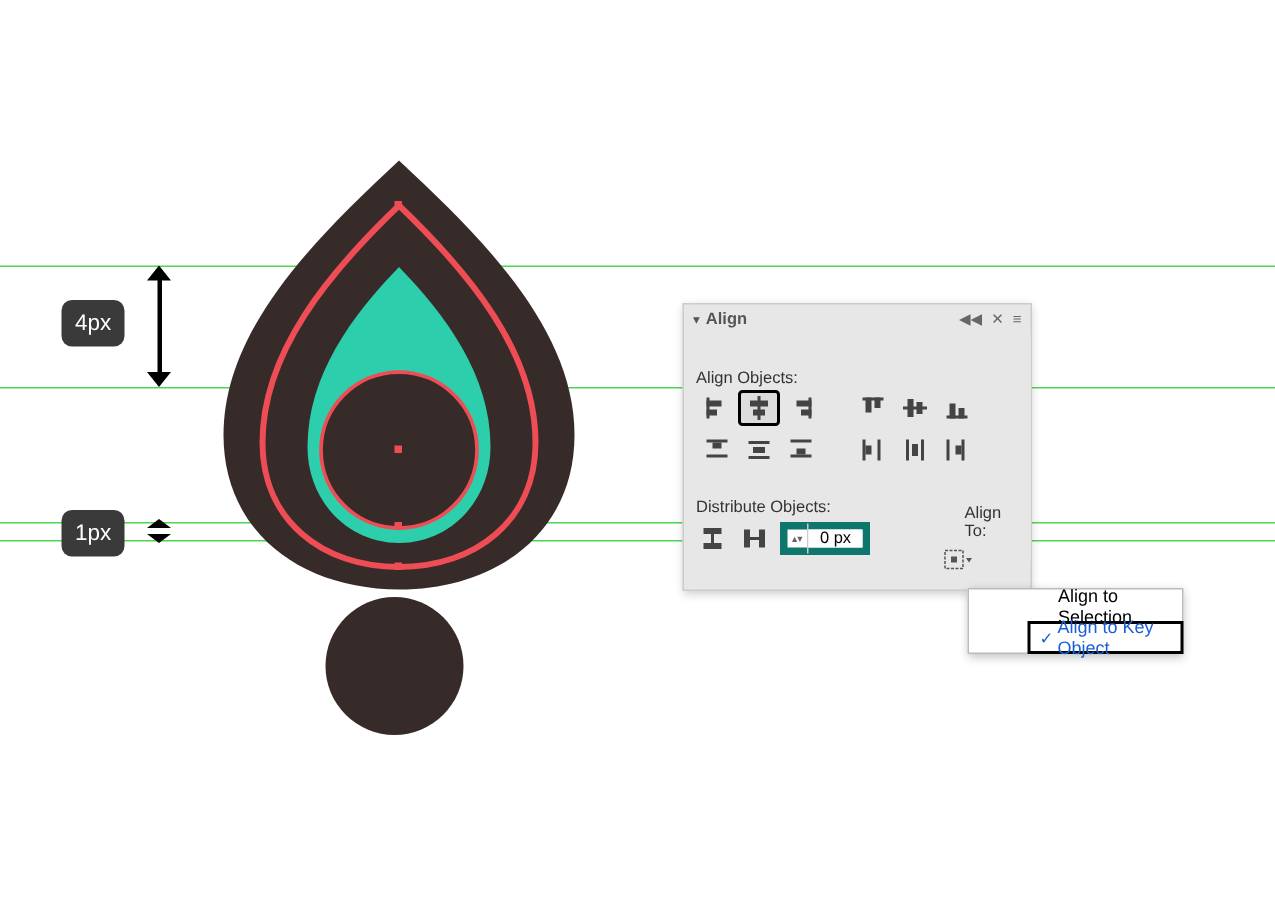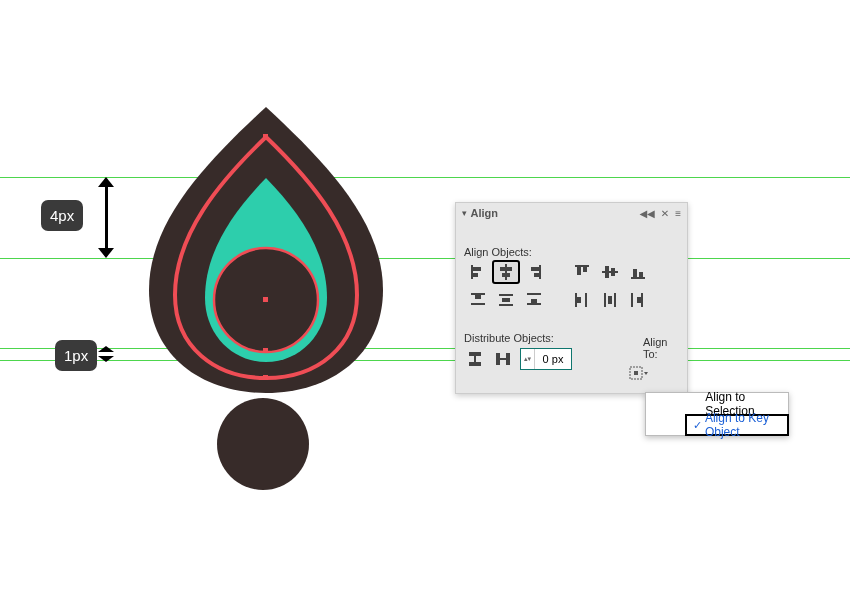--- a/index.html
+++ b/index.html
@@ -4,21 +4,21 @@
 <style>
   *{box-sizing:border-box;margin:0;padding:0;font-family:"Segoe UI",Tahoma,sans-serif;}
   body{width:850px;height:600px;background:#fff;position:relative;overflow:hidden;}
   .guide{position:absolute;left:0;right:0;height:1px;background:#4dd64d;}
   .guide.g1{top:177px;}
   .guide.g2{top:258px;}
   .guide.g3{top:348px;}
   .guide.g4{top:360px;}
   .labelbox{position:absolute;background:#3a3a3a;color:#fff;border-radius:7px;padding:7px 9px;font-size:15px;display:flex;align-items:center;}
   .labelbox.l1{top:200px;left:41px;}
-  .labelbox.l2{top:340px;left:55px;}
+  .labelbox.l2{top:340px;left:41px;}
   .arrow-v{position:absolute;left:105px;width:3px;background:#000;}
   .arrow-v.a1{top:183px;height:68px;}
   .arrow-head{position:absolute;left:98px;width:0;height:0;border-left:8px solid transparent;border-right:8px solid transparent;}
   .ah1{top:177px;border-bottom:10px solid #000;}
   .ah2{top:248px;border-top:10px solid #000;}
   .ah3{top:346px;border-bottom:6px solid #000;}
   .ah4{top:356px;border-top:6px solid #000;}
   .artwork{position:absolute;top:100px;left:137px;width:258px;height:390px;}
   .artwork svg{width:100%;height:100%;}
   .panel{position:absolute;top:202px;left:455px;width:233px;height:192px;background:#e7e7e7;border:1px solid #ccc;box-shadow:0 2px 6px rgba(0,0,0,0.2);font-size:11px;color:#333;}
@@ -27,21 +27,21 @@
   .panel-header .sp{flex:1;}
   .panel-header .ic{font-size:10px;color:#666;margin-left:6px;}
   .panel-body{background:#e7e7e7;padding:5px 8px 8px;}
   .panel-body .sect{margin-top:18px;}
   .row{display:flex;align-items:center;height:28px;gap:0;}
   .iconbtn{width:28px;height:24px;display:flex;align-items:center;justify-content:center;}
   .iconbtn svg{width:18px;height:18px;fill:#444;}
   .hc.selected{border:2px solid #000;border-radius:3px;background:#ddd;}
   .grp-gap{width:20px;}
   .spacing-row{display:flex;align-items:center;gap:6px;margin-top:4px;}
-  .stepper{display:flex;align-items:center;border:1px solid #0f766e;height:22px;background:#fff;}
+  .stepper{display:flex;align-items:center;border:5px solid #0f766e;height:22px;background:#fff;}
   .stepper .arrows{width:14px;height:20px;display:flex;flex-direction:column;justify-content:center;font-size:7px;color:#666;align-items:center;border-right:1px solid #ccc;}
   .stepper input{border:none;width:36px;font-size:11px;text-align:center;outline:none;}
   .alignto{position:absolute;right:8px;bottom:8px;width:52px;}
   .alignto .lbl{font-size:11px;margin-left:16px;}
   .alignto .key{width:24px;height:22px;margin-top:3px;display:flex;align-items:center;justify-content:center;}
   .dropdown{position:absolute;top:392px;left:645px;width:144px;background:#fff;border:1px solid #bbb;box-shadow:0 2px 6px rgba(0,0,0,.25);font-size:12px;padding-left:40px;}
   .dropdown .item{height:22px;display:flex;align-items:center;padding:0 6px;}
   .dropdown .item .chk{width:16px;font-size:11px;color:#333;}
   .dropdown .item.sel{border:2px solid #000;margin:-1px;}
   .dropdown .item.sel span{color:#1a5fd6;}

